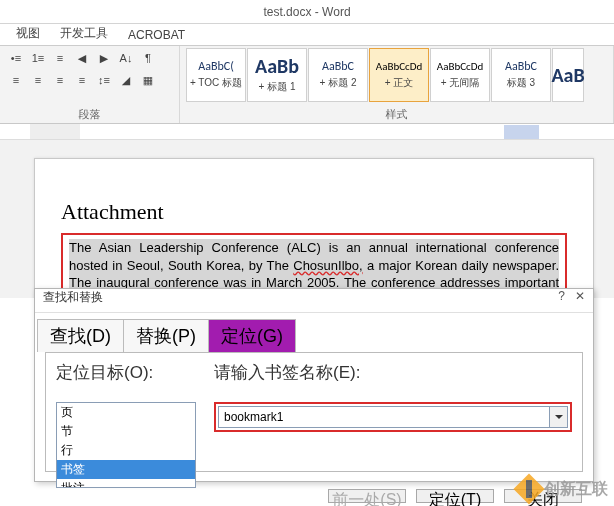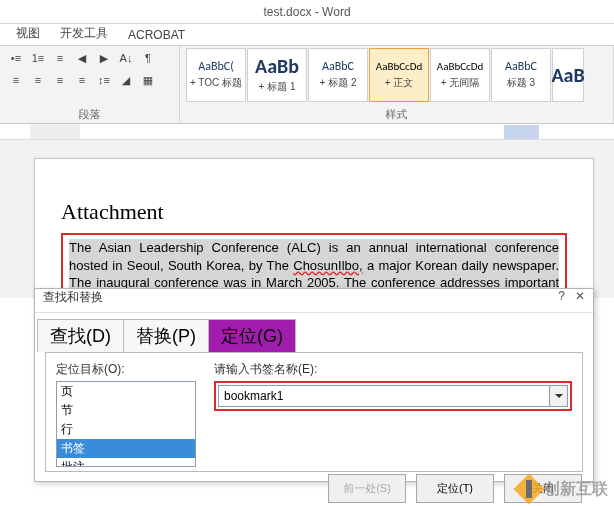--- a/index.html
+++ b/index.html
@@ -42,32 +42,32 @@
 .spell-err { text-decoration: underline wavy #d92b2b; }
 
 
 .dialog { position: absolute; left: 34px; top: 288px; width: 560px; height: 194px; background: #fff; border: 1px solid #b5b5b5; box-shadow: 2px 2px 6px rgba(0,0,0,.2); }
 .dlg-title { height: 24px; display: flex; justify-content: space-between; padding: 0 8px; font-size: 12px; color: #333; border-bottom: 1px solid #e0e0e0; }
 .dlg-title-right { display: flex; gap: 10px; color: #555; }
 .dlg-tabs { display: flex; margin: 6px 0 0 2px; font-size: 18px; }
 .dlg-tab { padding: 4px 12px; border: 1px solid #bbb; border-bottom: none; background: #f7f7f7; cursor: pointer; margin-right: -1px; }
 .dlg-tab.active { background: #a21caf; position: relative; z-index: 2; }
 .dlg-body { border: 1px solid #bbb; margin: 0 10px; height: 120px; padding: 8px 10px; position: relative; background: #fff; }
-.dlg-label { font-size: 12px; color: #333; margin-bottom: 3px; }
+.dlg-label { font-size: 17px; color: #333; margin-bottom: 18px; }
 .goto-list { width: 140px; height: 86px; border: 1px solid #8a9db5; font-size: 12px; overflow-y: auto; background: #fff; }
 .goto-list .opt { padding: 1px 4px; cursor: pointer; }
 .goto-list .opt.sel { background: #3b8bdb; color: #fff; }
 .bookmark-area { position: absolute; left: 168px; top: 8px; right: 10px; }
 .combo-wrap { border: 2px solid #d92b2b; padding: 2px; }
 .combo { display: flex; border: 1px solid #8a9db5; height: 22px; }
 .combo input { flex: 1; border: none; padding: 0 5px; font-size: 12px; outline: none; }
 .combo .drop { width: 18px; border-left: 1px solid #8a9db5; display: flex; align-items: center; justify-content: center; cursor: pointer; background: #f0f0f0; }
 .combo .drop::after { content: ""; border: 4px solid transparent; border-top-color: #333; margin-top: 3px; }
 .dlg-buttons { position: absolute; bottom: -32px; right: 0; display: flex; gap: 10px; }
-.dlg-btn { min-width: 78px; height: 29px; font-size: 11px; border: 1px solid #a8a8a8; background: #f0f0f0; cursor: pointer; }
+.dlg-btn { min-width: 78px; height: 14px; font-size: 16px; border: 1px solid #a8a8a8; background: #f0f0f0; cursor: pointer; }
 .dlg-btn:disabled { color: #aaa; }
 
 
 .watermark { position: absolute; right: 6px; bottom: 6px; display: flex; align-items: center; font-size: 16px; font-weight: bold; color: #999; opacity: .85; }
 .wm-icon { width: 22px; height: 22px; margin-right: 4px; position: relative; }
 .wm-icon::before { content: ""; position: absolute; inset: 0; background: #f7a823; transform: rotate(45deg); }
 .wm-icon::after { content: ""; position: absolute; left: 8px; top: 2px; width: 6px; height: 18px; background: #555; }
 </style>
 </head>
 <body>

